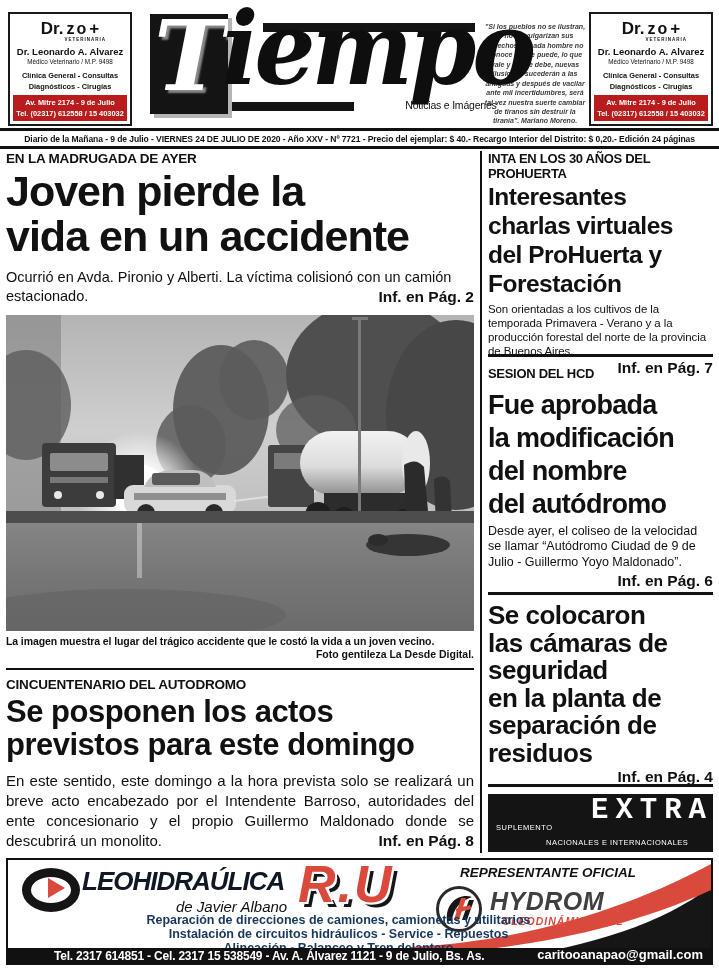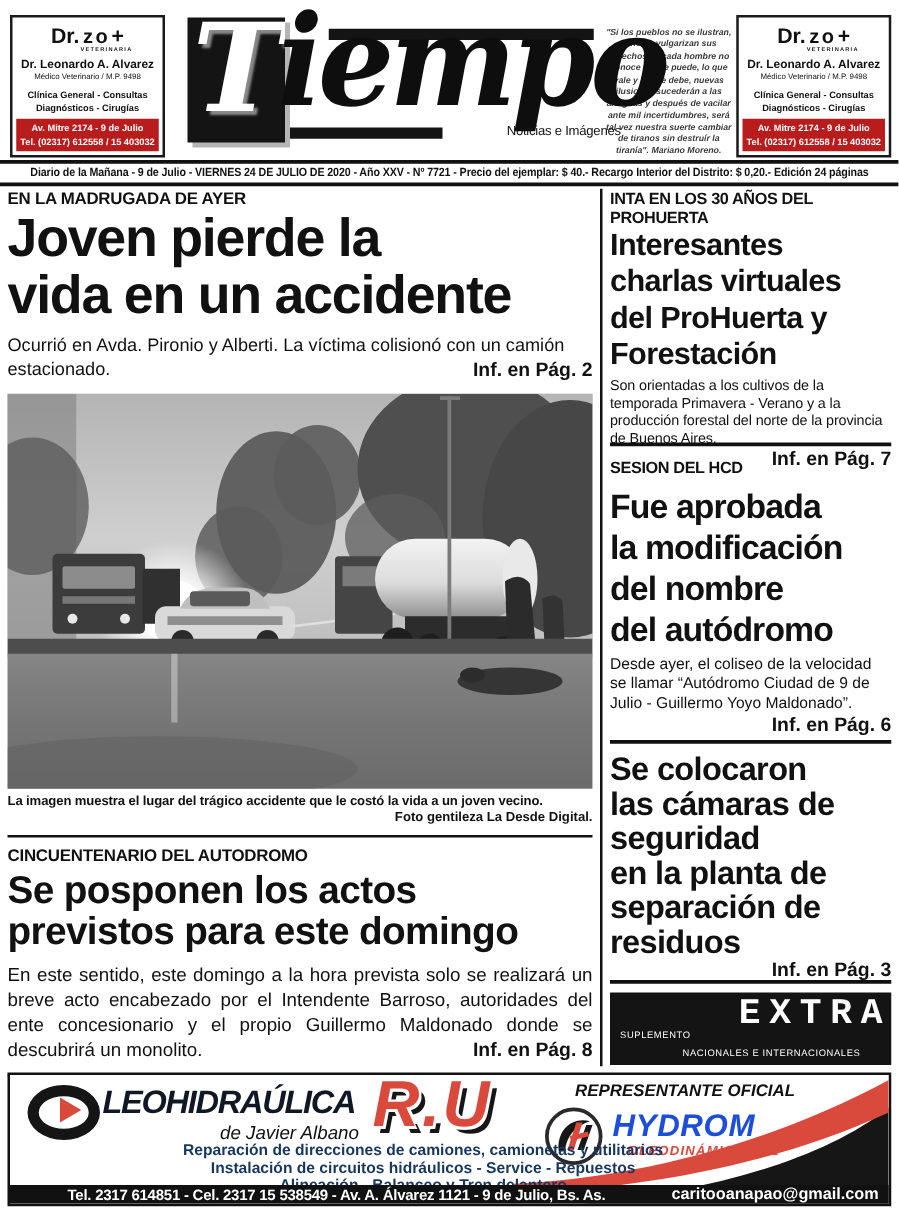--- a/index.html
+++ b/index.html
@@ -99,21 +99,21 @@
              letter-spacing:-1px; color:#101826; z-index:2; }
   .ba-owner { position:absolute; left:168px; top:38px; font-size:15px; font-style:italic; color:#111; z-index:2; }
   .ba-ru { position:absolute; left:290px; top:-6px; font-size:52px; font-weight:bold; font-style:italic;
            letter-spacing:2px; color:#d94a3c; z-index:2;
            text-shadow:2px 2px 0 #fff,-2px -2px 0 #fff,2px -2px 0 #fff,-2px 2px 0 #fff,5px 5px 0 #161616; }
   .ba-rep { position:absolute; left:452px; top:5px; font-size:13.5px; font-weight:bold; font-style:italic;
             color:#111; z-index:2; }
   .ba-hy-logo { position:absolute; left:428px; top:26px; width:46px; height:46px; border-radius:50%;
                 background:#fff; border:3px solid #2a2a2a; overflow:hidden; z-index:2; }
   .ba-partner { position:absolute; left:482px; top:27px; font-size:25px; font-weight:bold; font-style:italic;
-                letter-spacing:0.5px; color:#1d4ed8; z-index:2; }
+                letter-spacing:0.5px; color:#404040; z-index:2; }
   .ba-partner-sub { position:absolute; left:494px; top:55px; font-size:10.5px; font-weight:bold;
                     font-style:italic; color:#d94a3c; letter-spacing:1px; z-index:2; }
   .ba-lines { position:absolute; left:8px; top:53px; width:645px; text-align:center; font-size:12.5px;
               font-weight:bold; color:#17375e; line-height:1.12; z-index:2; }
   .ba-bar { position:absolute; left:0; right:0; bottom:0; height:15px; background:#111; color:#fff;
             display:flex; align-items:center; z-index:2; }
   .ba-contact { font-size:12px; font-weight:bold; padding-left:46px; white-space:nowrap; letter-spacing:-0.2px; }
   .ba-email { position:absolute; right:8px; bottom:1px; font-size:13px; font-weight:bold; color:#fff; z-index:5; }
 </style>
 </head>
@@ -302,21 +302,21 @@
       </div>
       <div class="hr-r hr-r2"></div>
 
       <div class="rs rs3">
         <div class="headline-r3">Se colocaron
 las cámaras de
 seguridad
 en la planta de
 separación de
 residuos</div>
-        <div class="pageref-r">Inf. en Pág. 3</div>
+        <div class="pageref-r">Inf. en Pág. 4</div>
       </div>
       <div class="hr-r hr-r3"></div>
 
       <div class="extra">
         <div class="extra-title">EXTRA</div>
         <div class="extra-sup">SUPLEMENTO</div>
         <div class="extra-nac">NACIONALES E INTERNACIONALES</div>
       </div>
     </div>
   </div>

